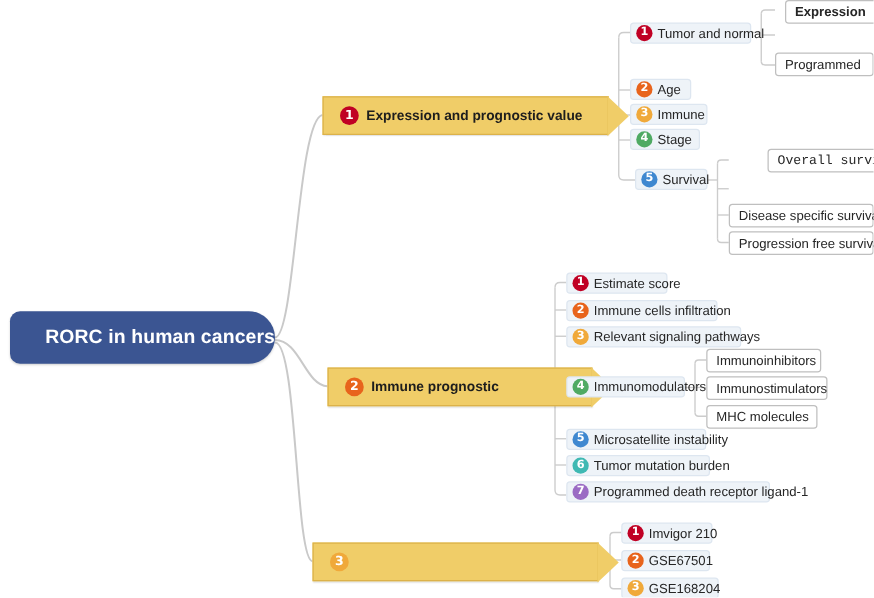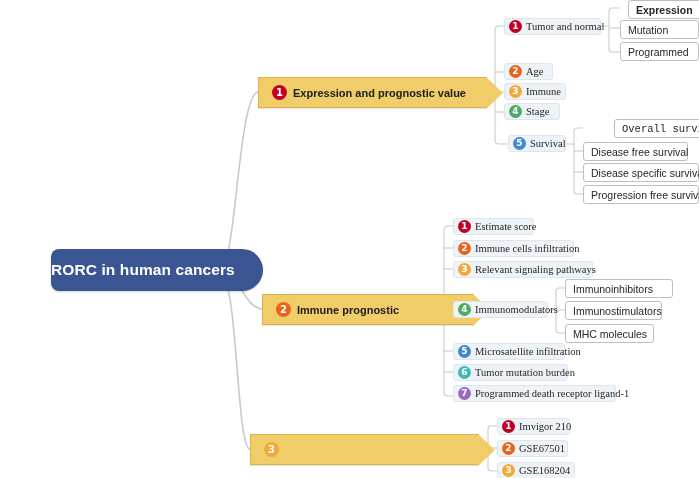--- a/index.html
+++ b/index.html
@@ -29,22 +29,21 @@
     position: absolute;
     left: 8px;
     top: 249px;
     width: 212px;
     height: 42px;
     background: #3b5592;
     border-radius: 10px 26px 26px 10px;
     box-shadow: 0 1px 2px rgba(0,0,0,0.18);
     display: flex;
     align-items: center;
-    justify-content: flex-start;
-    margin-left: 43px;
+    justify-content: flex-end;
   }
   .root-node .root-label {
     color: #ffffff;
     font-size: 15.5px;
     font-weight: bold;
     letter-spacing: 0.1px;
     white-space: nowrap;
   }
 
   
@@ -118,21 +117,20 @@
     display: flex;
     align-items: center;
     padding: 0 6px 0 4px;
     box-sizing: border-box;
     white-space: nowrap;
   }
   .pill .pill-text {
     font-size: 10.5px;
     color: #262626;
     margin-left: 4px;
-    font-family: Liberation Serif, serif;
   }
 
   
   .leaf {
     position: absolute;
     height: 19px;
     background: #ffffff;
     border: 1px solid #bfbfbf;
     border-radius: 3px;
     display: flex;
@@ -219,23 +217,20 @@
   </div>
 
   <div class="pill" style="left:504px; top:18px; width:97px;">
     <span class="badge" style="background: rgb(192, 0, 36);">1</span>
     <span class="pill-text">Tumor and normal</span>
   </div>
 
   <div class="leaf" style="left:628px; top:0px; width:80px;font-weight:bold;">
     <span class="leaf-text">Expression</span>
   </div>
-  <div class="leaf" style="left:620px; top:20px; width:79px;">
-    <span class="leaf-text">Mutation</span>
-  </div>
   <div class="leaf" style="left:620px; top:42px; width:79px;">
     <span class="leaf-text">Programmed</span>
   </div>
 
   <div class="pill" style="left:504px; top:63px; width:49px;">
     <span class="badge" style="background: rgb(232, 100, 28);">2</span>
     <span class="pill-text">Age</span>
   </div>
   <div class="pill" style="left:504px; top:83px; width:62px;">
     <span class="badge" style="background: rgb(240, 169, 58);">3</span>
@@ -246,23 +241,20 @@
     <span class="pill-text">Stage</span>
   </div>
 
   <div class="pill" style="left:508px; top:135px; width:58px;">
     <span class="badge" style="background: rgb(63, 136, 208);">5</span>
     <span class="pill-text">Survival</span>
   </div>
 
   <div class="leaf" style="left:614px; top:119px; width:108px;font-family:Liberation Mono, monospace;">
     <span class="leaf-text">Overall survival</span>
-  </div>
-  <div class="leaf" style="left:583px; top:142px; width:105px;">
-    <span class="leaf-text">Disease free survival</span>
   </div>
   <div class="leaf" style="left:583px; top:163px; width:116px;">
     <span class="leaf-text">Disease specific survival</span>
   </div>
   <div class="leaf" style="left:583px; top:185px; width:116px;">
     <span class="leaf-text">Progression free survival</span>
   </div>
 
   <div class="banner" style="left:262px; top:294px; width:212px;">
     <span class="badge lg" style="background: rgb(232, 100, 28);">2</span>
@@ -281,33 +273,33 @@
   <div class="pill" style="left:453px; top:261px; width:140px;">
     <span class="badge" style="background: rgb(240, 169, 58);">3</span>
     <span class="pill-text">Relevant signaling pathways</span>
   </div>
 
   <div class="pill" style="left:453px; top:301px; width:95px;">
     <span class="badge" style="background: rgb(79, 170, 99);">4</span>
     <span class="pill-text">Immunomodulators</span>
   </div>
 
-  <div class="leaf" style="left:565px; top:279px; width:108px;">
+  <div class="leaf" style="left:565px; top:279px; width:92px;">
     <span class="leaf-text">Immunoinhibitors</span>
   </div>
   <div class="leaf" style="left:565px; top:324px; width:89px;">
     <span class="leaf-text">MHC molecules</span>
   </div>
   <div class="leaf" style="left:565px; top:301px; width:97px;">
     <span class="leaf-text">Immunostimulators</span>
   </div>
 
   <div class="pill" style="left:453px; top:343px; width:112px;">
     <span class="badge" style="background: rgb(63, 136, 208);">5</span>
-    <span class="pill-text">Microsatellite infiltration</span>
+    <span class="pill-text">Microsatellite instability</span>
   </div>
   <div class="pill" style="left:453px; top:364px; width:115px;">
     <span class="badge" style="background: rgb(63, 185, 179);">6</span>
     <span class="pill-text">Tumor mutation burden</span>
   </div>
   <div class="pill" style="left:453px; top:385px; width:163px;">
     <span class="badge" style="background: rgb(155, 107, 196);">7</span>
     <span class="pill-text">Programmed death receptor ligand-1</span>
   </div>
 

